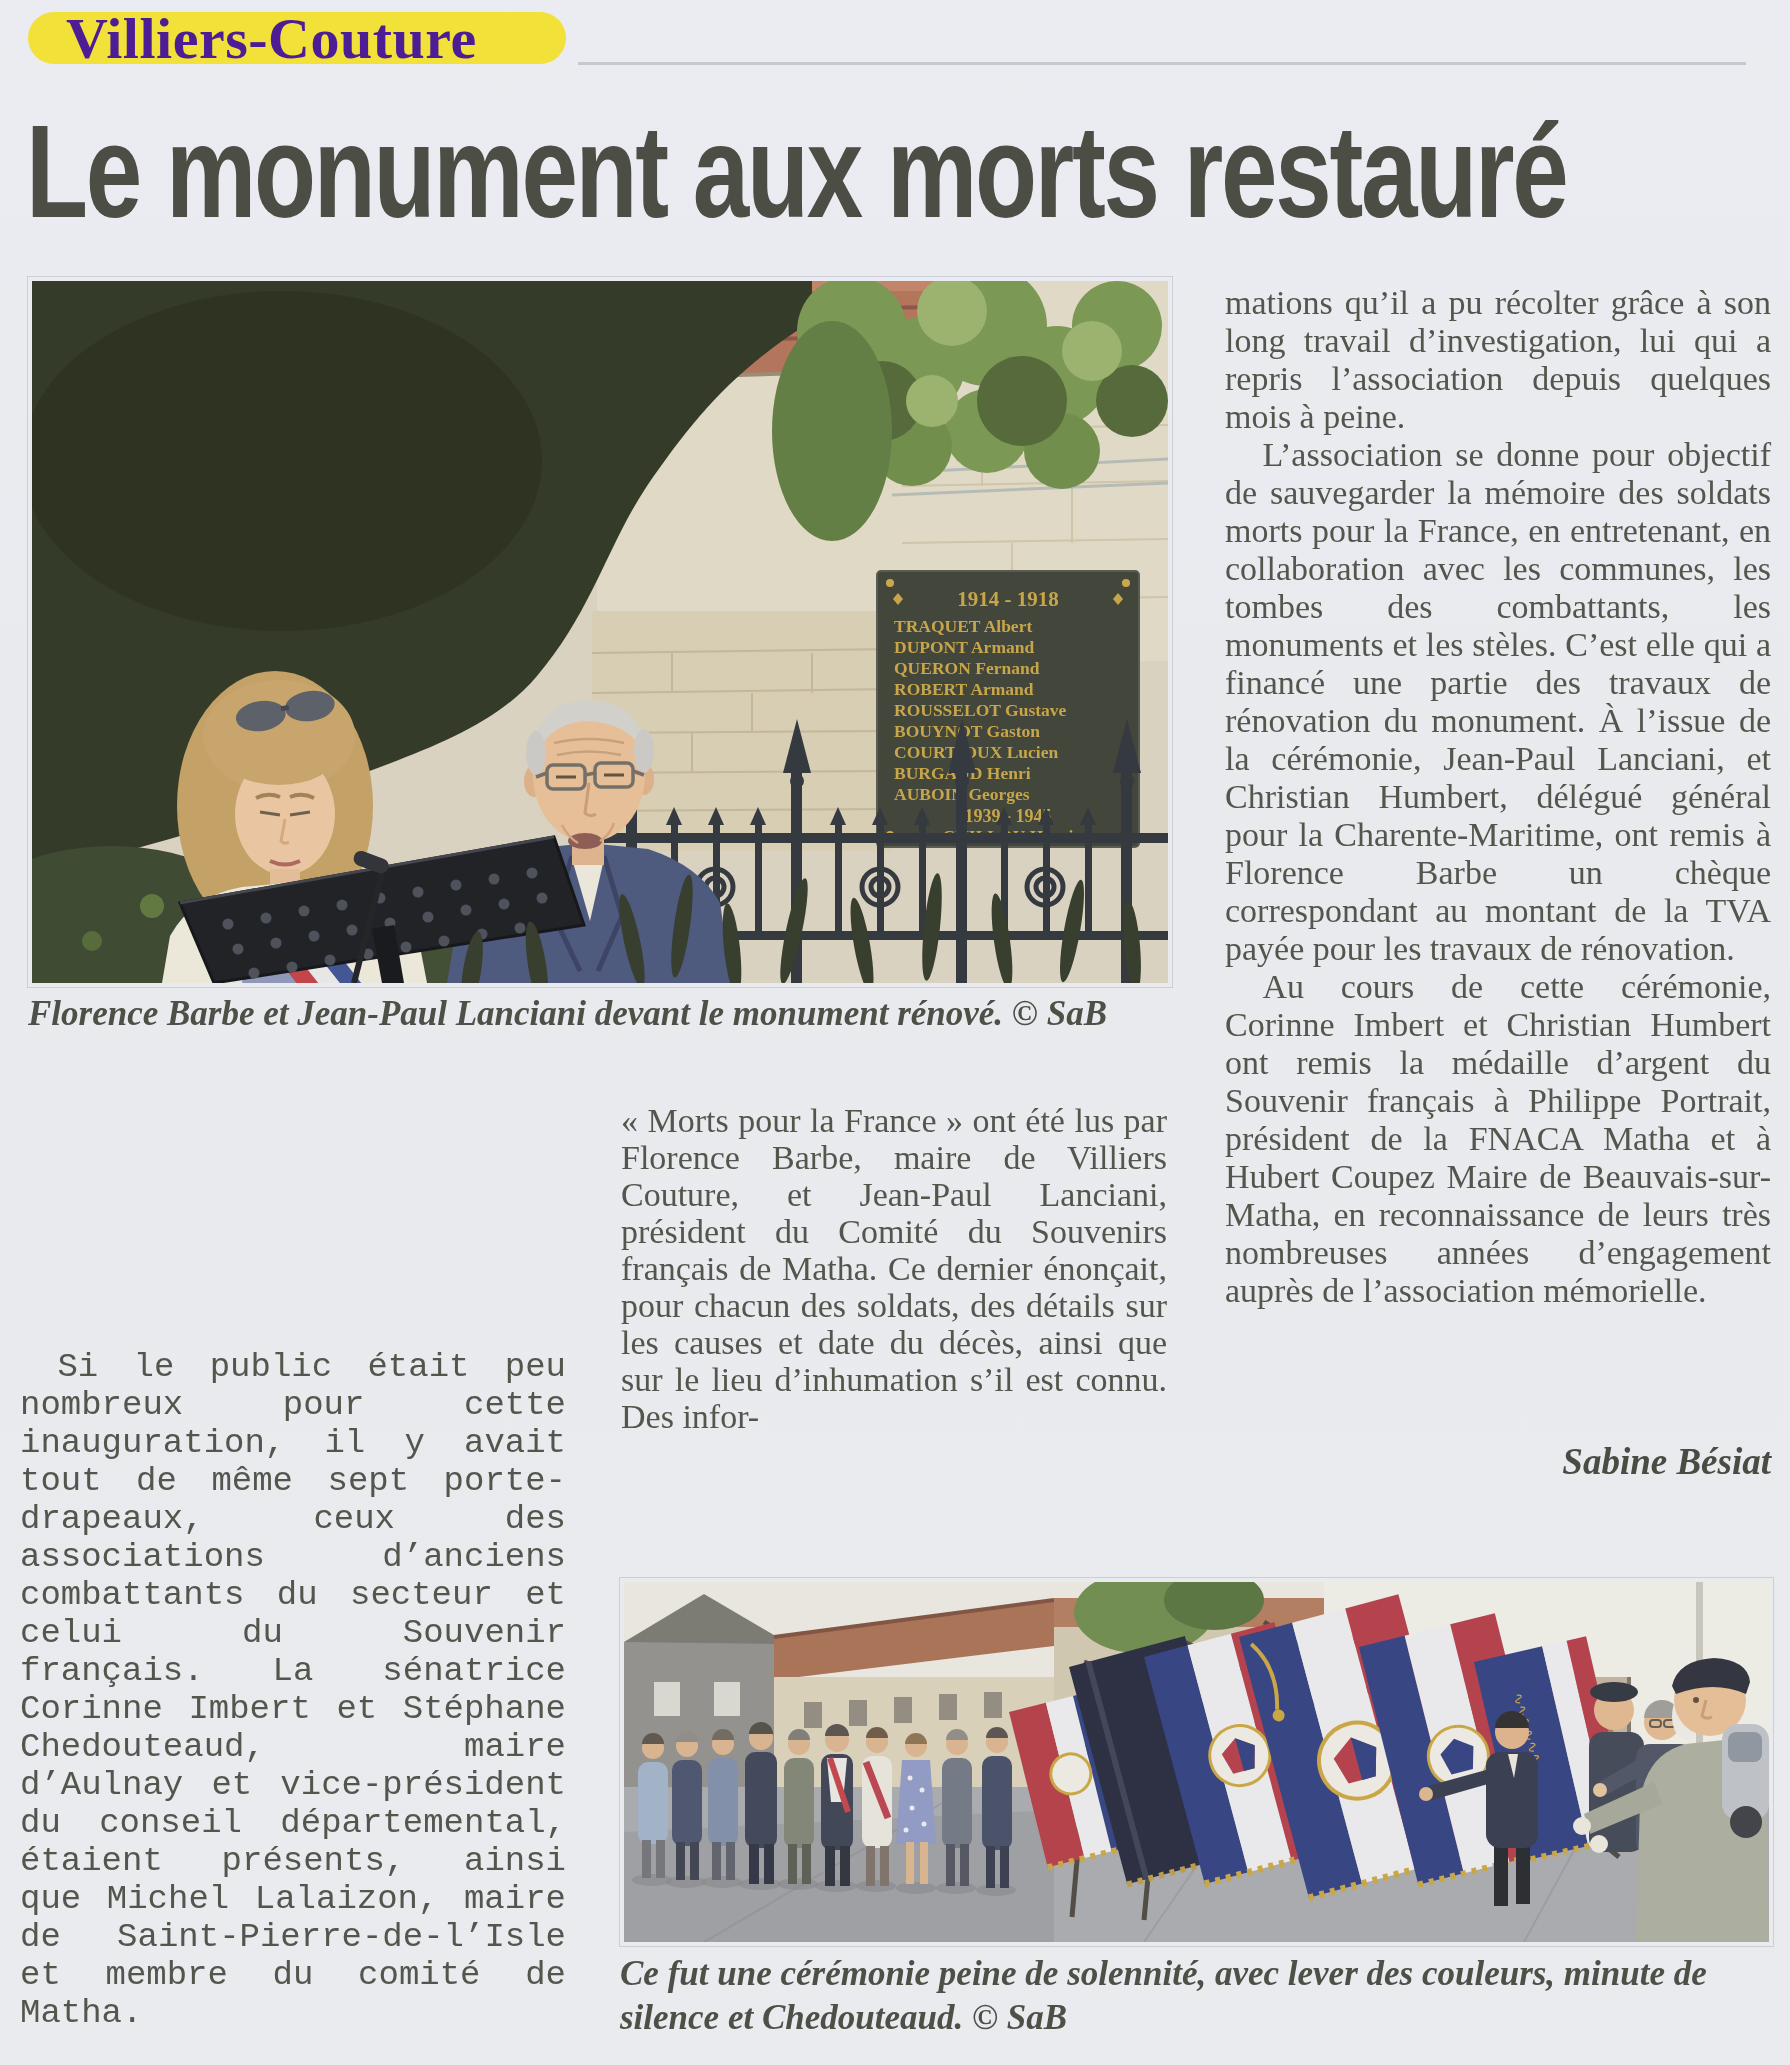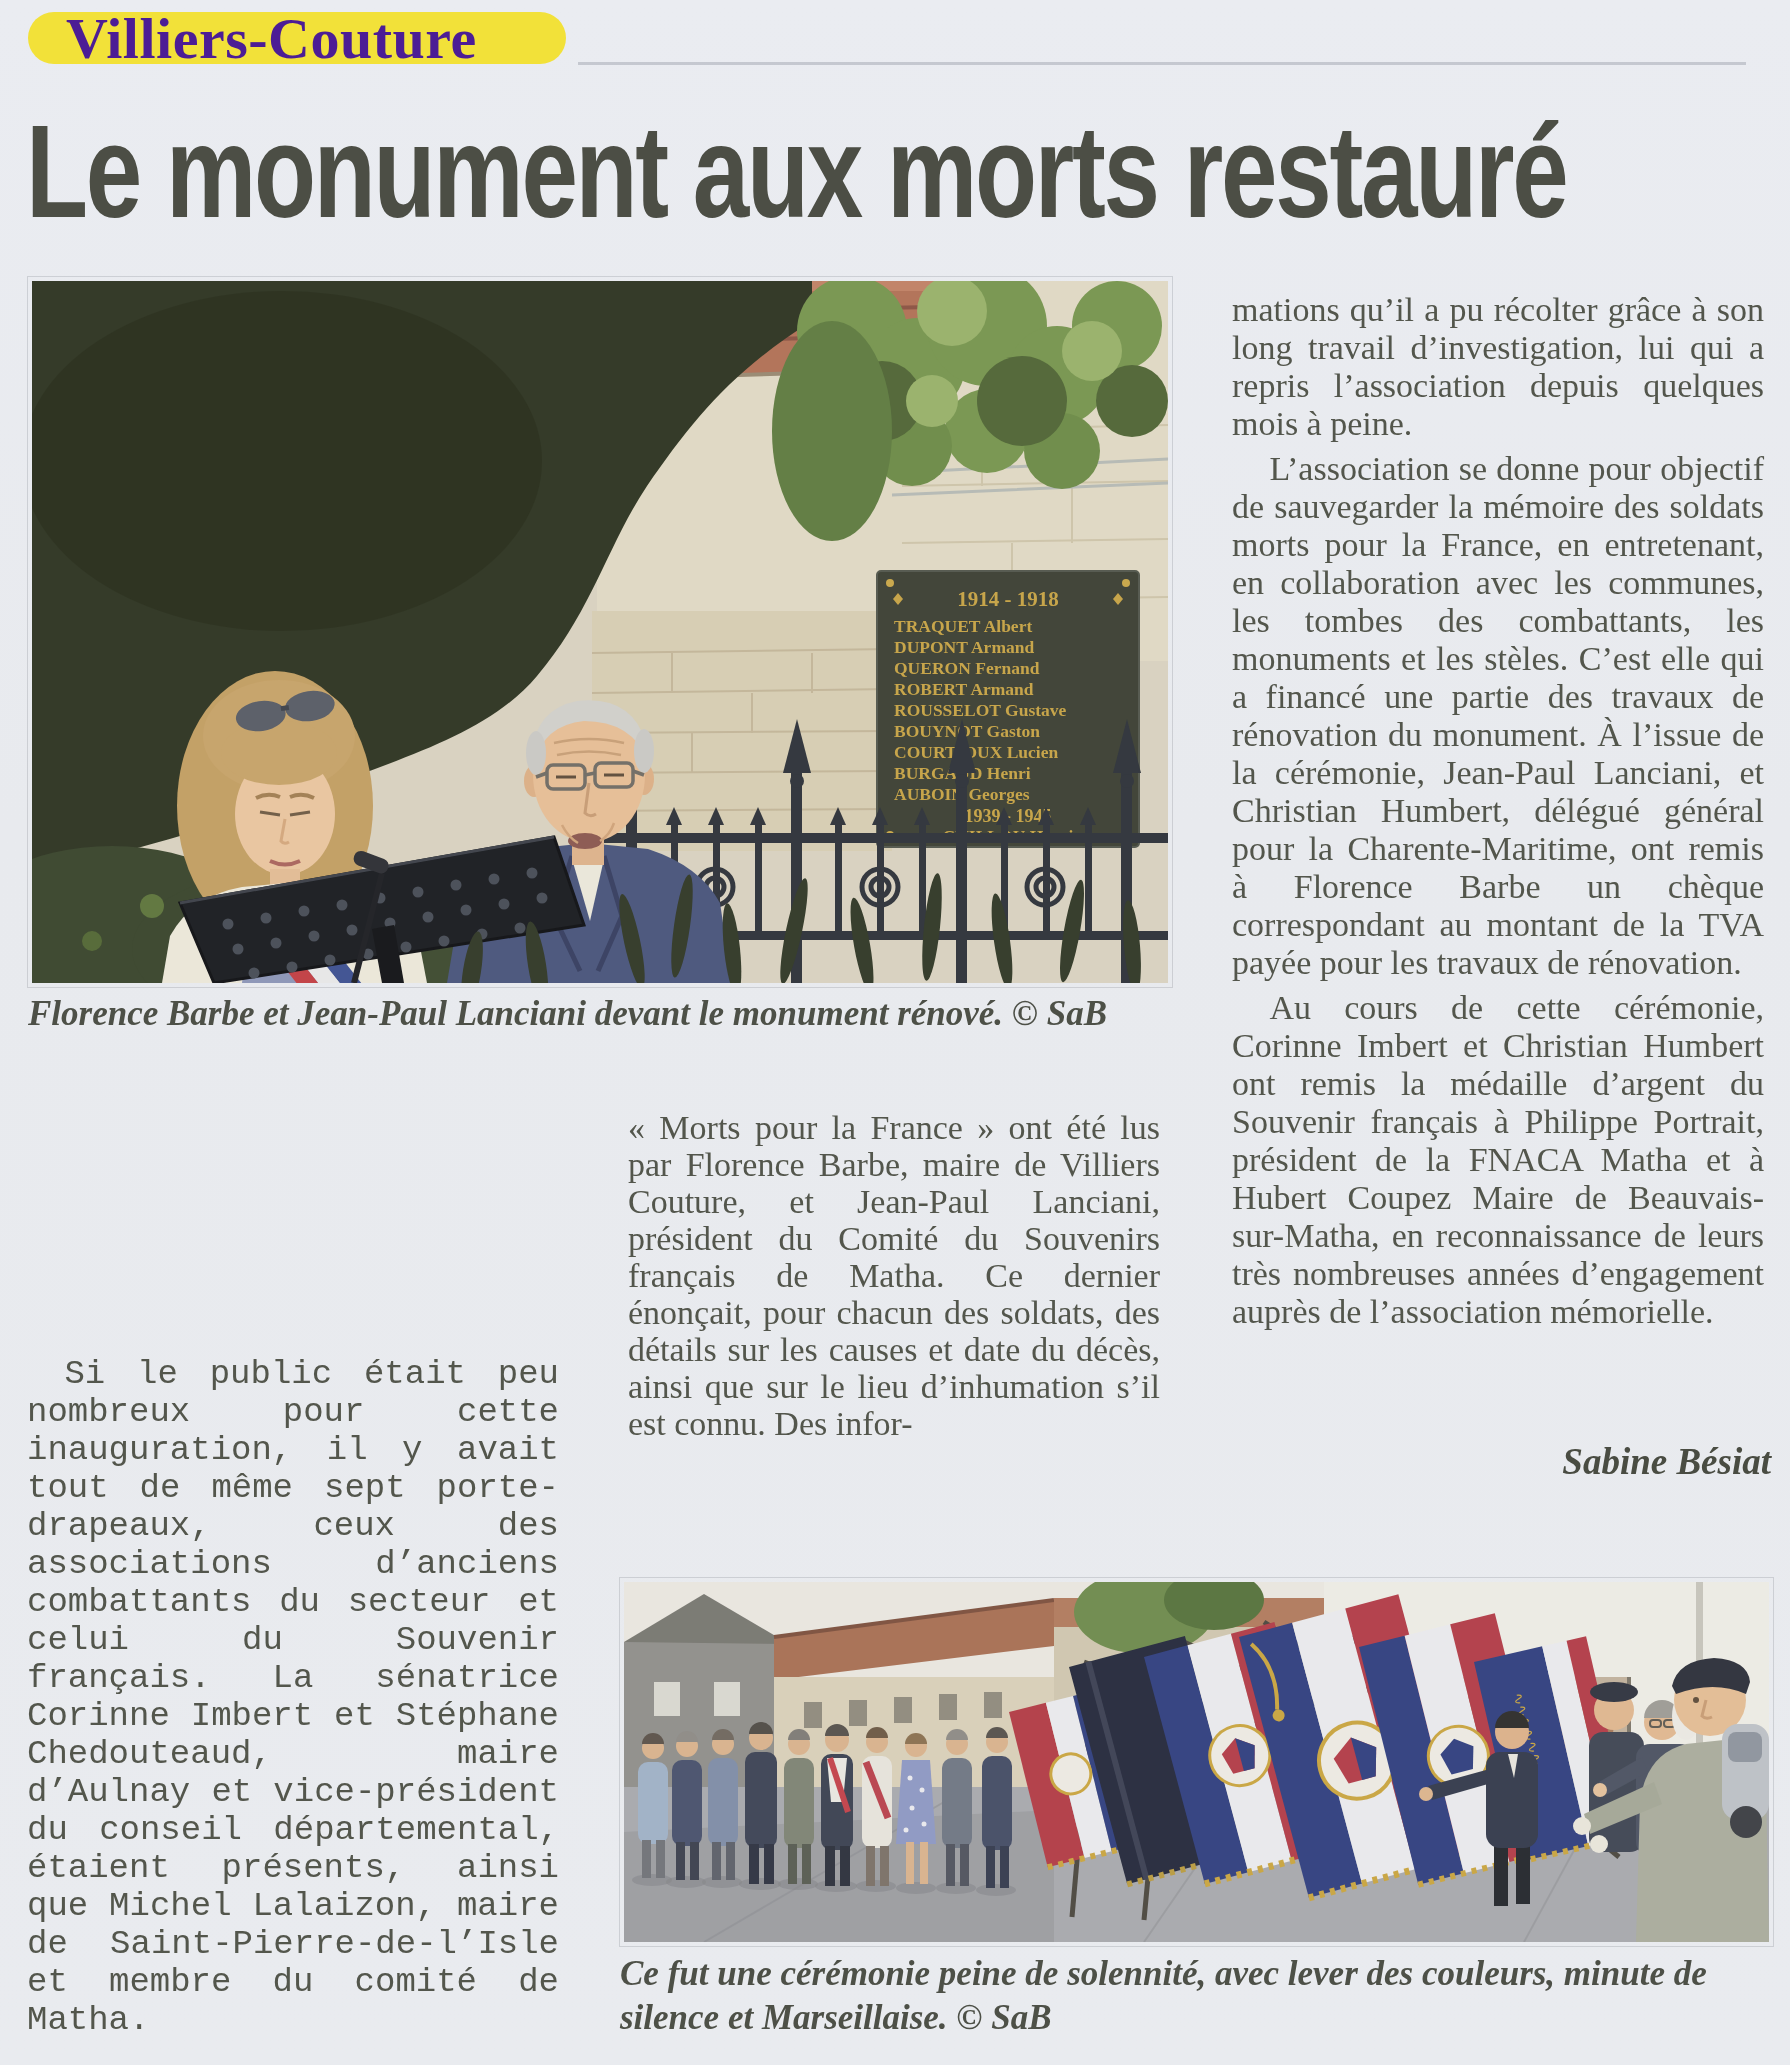--- a/index.html
+++ b/index.html
@@ -36,21 +36,21 @@
   }
   .caption-top{left:28px;top:992px;width:1150px;}
   .caption-bottom{left:620px;top:1952px;width:1150px;}
   .lede{
     position:absolute;left:20px;top:1118px;width:550px;margin:0;
     font-weight:bold;font-size:37px;line-height:45px;color:#42453b;
     text-align:left;
   }
   .col{position:absolute;width:546px;font-size:34px;line-height:38px;
     color:#53564c;text-align:justify;}
-  .col p{margin:7px;}
+  .col p{margin:0;}
   .col p.indent{text-indent:1.1em;}
   .col-left{left:20px;top:1348px;font-family:Liberation Mono, monospace;}
   .col-middle{left:621px;top:1102px;line-height:37px;}
   .col-right{left:1225px;top:284px;}
   .byline{
     position:absolute;left:1225px;top:1440px;width:546px;margin:0;
     font-weight:bold;font-style:italic;font-size:37px;color:#494c42;
     text-align:right;
   }
   svg{display:block;}
@@ -562,15 +562,15 @@
       </g>
       <g>
         <rect x="1098" y="142" width="47" height="96" rx="16" fill="#bcc0c6"></rect>
         <rect x="1104" y="150" width="34" height="30" rx="8" fill="#8d939c"></rect>
         <circle cx="1122" cy="240" r="16" fill="#3a3d42"></circle>
       </g>
       <rect width="1145" height="360" fill="#f5f3ea" opacity=".05"></rect>
     </svg>
   </figure>
 
-  <p class="caption caption-bottom">Ce fut une cérémonie peine de solennité, avec lever des couleurs, minute de silence et Marseillaise. © SaB</p>
+  <p class="caption caption-bottom">Ce fut une cérémonie peine de solennité, avec lever des couleurs, minute de silence et Chedouteaud. © SaB</p>
 
 </div>
 
 </body></html>

